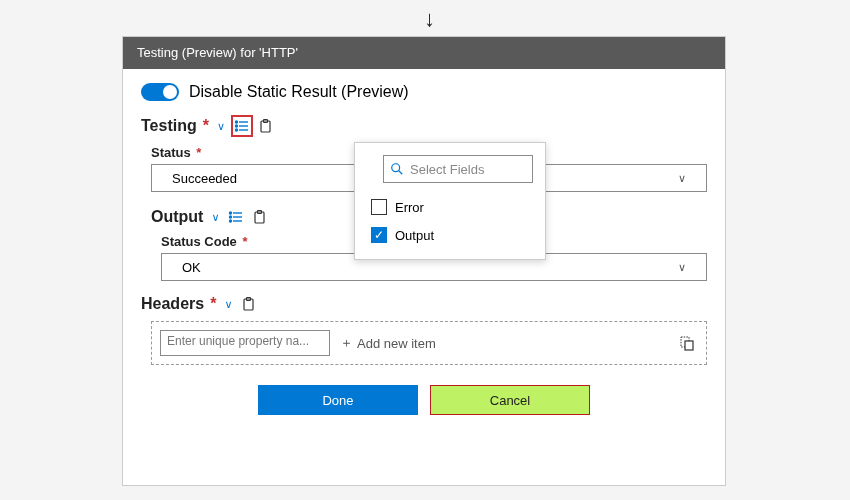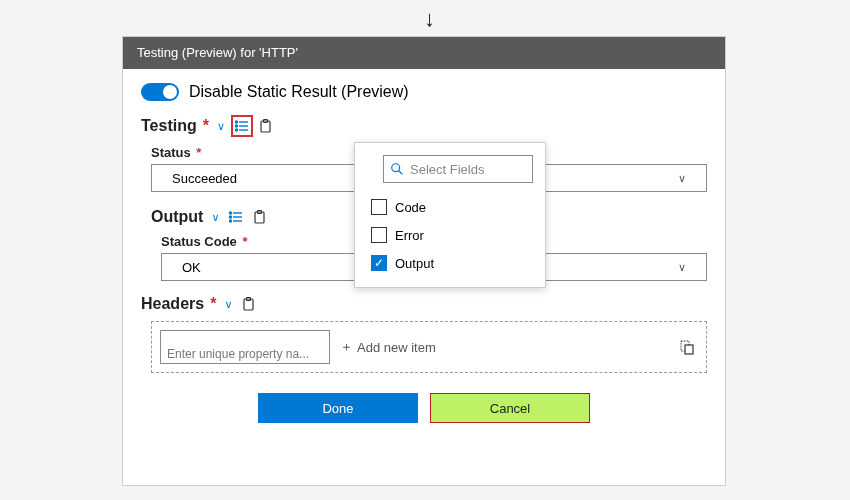--- a/index.html
+++ b/index.html
@@ -22,21 +22,21 @@
   .indent { margin-left: 10px; }
   .label2 { font-size: 13px; color: #222; margin-bottom: 4px; font-weight: 600; }
   .select { border: 1px solid #8a8a8a; height: 28px; display: flex; align-items: center; justify-content: space-between; padding: 0 20px; font-size: 13px; }
   .select .caret { color: #555; font-size: 11px; }
 
   .output-head { margin-top: 14px; margin-bottom: 6px; font-size: 13px; display:flex; align-items:center; }
 
   .headers-head { display:flex; align-items:center; margin: 12px 0 6px 0; font-size:13px; }
   .headers-box { border: 1px dashed #9a9a9a; padding: 8px; display:flex; align-items:center; justify-content: space-between; gap: 8px; margin-left:10px; }
   .hdr-left { display:flex; align-items:center; gap: 10px; }
-  .hdr-input { border:1px solid #8a8a8a; height:26px; width:170px; font-size:12px; color:#777; padding:16px 6px; }
+  .hdr-input { border:1px solid #8a8a8a; height:26px; width:170px; font-size:12px; color:#777; padding:3px 6px; }
   .addnew { display:flex; align-items:center; gap:4px; color:#555; font-size:13px; }
 
   .btnrow { display:flex; justify-content:center; gap:12px; margin-top: 20px; }
   .btn { width:160px; height:30px; display:flex; align-items:center; justify-content:center; font-size:13px; cursor:pointer; }
   .btn-primary { background:#0078d4; color:#fff; border:1px solid #0078d4; }
   .btn-secondary { background:#bef264; color:#222; border:1px solid #b91c1c; }
 
   
   .popup { position:absolute; top:142px; left:354px; width:192px; background:#fff; border:1px solid #ccc; box-shadow:0 2px 8px rgba(0,0,0,0.18); padding:12px 12px 10px 12px; z-index:5; }
   .search { border:1px solid #8a8a8a; height:28px; display:flex; align-items:center; gap:6px; padding:0 6px; margin-bottom:10px;margin-left:16px; }
@@ -171,23 +171,19 @@
 <div class="popup">
   <div class="search">
     <svg viewBox="0 0 16 16">
         <circle cx="6.5" cy="6.5" r="4.5" fill="none" stroke="#0078d4" stroke-width="1.4"></circle>
         <line x1="10" y1="10" x2="14" y2="14" stroke="#0078d4" stroke-width="1.4"></line>
       </svg>
     <span>Select Fields</span>
   </div>
   <div class="opt">
     <div class="cb"></div>
-    <span>Code</span>
-  </div>
-  <div class="opt">
-    <div class="cb"></div>
     <span>Error</span>
   </div>
   <div class="opt">
     <div class="cb checked">✓</div>
     <span>Output</span>
   </div>
 </div>
 
 </body></html>

